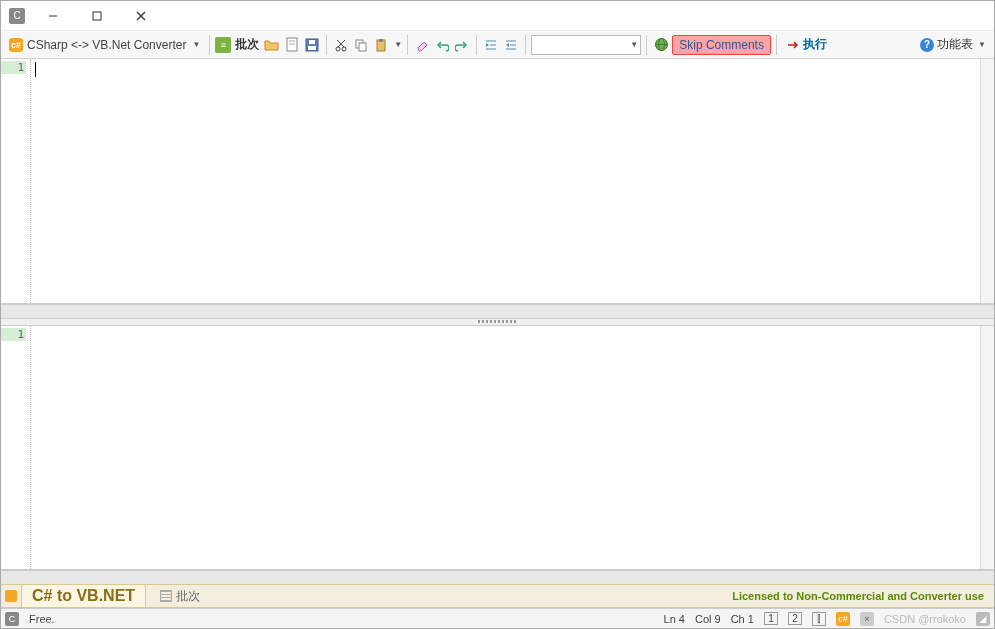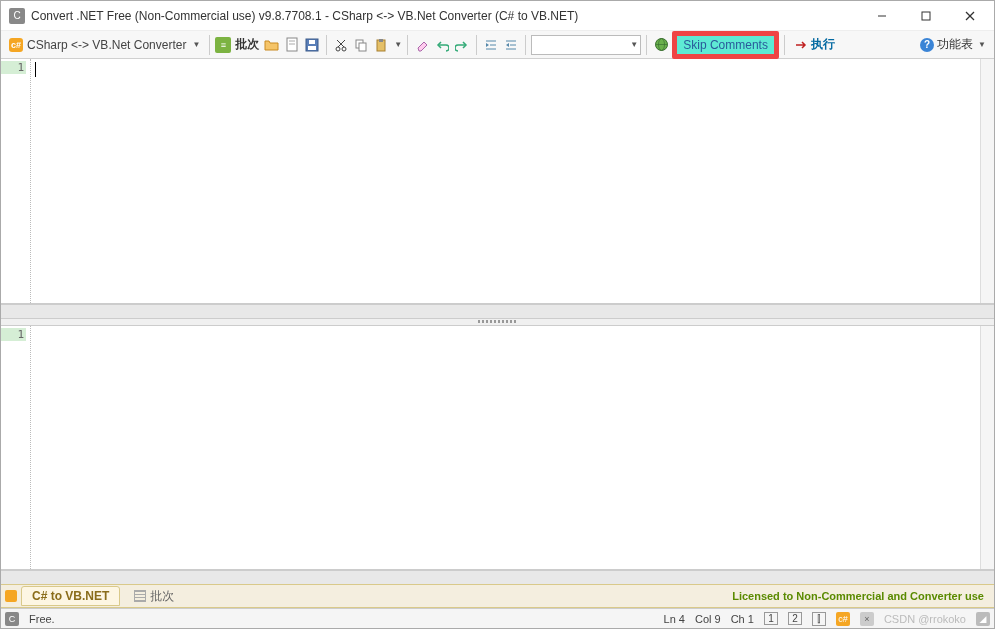--- a/index.html
+++ b/index.html
@@ -7,61 +7,60 @@
 .titlebar { height: 30px; display: flex; align-items: center; padding: 0 2px 0 8px; background: #fff; border-bottom: 1px solid #eee; }
 .titlebar .winicon { width: 16px; height: 16px; background: #888; margin-right: 6px; display:inline-flex;align-items:center;justify-content:center;font-size:10px;color:#fff;border-radius:2px;}
 .titlebar .title { flex: 1; color: #333; font-size: 12px; }
 .wbtn { width: 44px; height: 28px; display: flex; align-items: center; justify-content: center; color: #333; cursor: pointer; }
 .toolbar { height: 28px; display: flex; align-items: center; padding: 0 4px; gap: 2px; border-bottom: 1px solid #d0d0d0; background: #f7f7f7; }
 .tb-icon { width: 18px; height: 18px; display:flex;align-items:center;justify-content:center;cursor:pointer;color:#555;border-radius:2px; }
 .tb-sep { width:1px; height:20px; background:#ccc; margin:0 3px; }
 .convert-label { display:flex;align-items:center;gap:4px; color:#444; font-weight: normal; padding:0 4px; cursor:pointer;}
 .convert-label .orange-ball{width:14px;height:14px;background:#f5a623;border-radius:3px;display:flex;align-items:center;justify-content:center;color:#fff;font-size:9px;font-weight:bold;}
 .batch { font-weight: bold; color:#333; padding:0 2px;}
-.skip-btn { border:5px solid #ef4444; background:#5eead4; color:#2a5a9a; padding:2px 6px; font-size:12px; cursor:pointer; border-radius:2px;}
+.skip-btn { border:1px solid #ef4444; background:#fca5a5; color:#2a5a9a; padding:2px 6px; font-size:12px; cursor:pointer; border-radius:2px;}
 .exec-btn { display:flex;align-items:center;gap:3px;color:#0369a1;font-weight:bold;cursor:pointer;padding:0 4px;}
 .func-btn { display:flex;align-items:center;gap:3px;color:#333;cursor:pointer;padding:0 4px;}
 .dd-arrow{font-size:8px;color:#555;margin-left:2px;}
 .help-icon{width:14px;height:14px;border-radius:50%;background:#3a84d6;color:#fff;display:flex;align-items:center;justify-content:center;font-size:10px;font-weight:bold;}
 .spacer{flex:1;}
 
 .editor-area { flex:1; display:flex; flex-direction:column; }
 .pane { flex:1; display:flex; border-bottom:1px solid #ccc; position:relative; }
 .gutter { width:30px; background:#fff; border-right:1px dotted #bbb; font-family:Consolas,monospace;font-size:11px;color:#888;text-align:right;padding:2px 4px 0 0;}
 .gutter .ln{background:#d5eed5;color:#666;display:block;padding-right:2px;}
 .code { flex:1; background:#fff; font-family:Consolas,monospace;font-size:13px;padding:2px 4px;position:relative;}
 .code .cursor{display:inline-block;width:1px;height:15px;background:#000;animation:bl 1s step-end infinite;vertical-align:top;margin-top:1px;}
 @keyframes bl{50%{opacity:0;}}
 .overview-ruler{width:14px;background:#f5f5f5;border-left:1px solid #ddd;}
 .splitter{height:8px;background:#f0f0f0;border-top:1px solid #ccc;border-bottom:1px solid #ccc;display:flex;align-items:center;justify-content:center;cursor:row-resize;}
 .splitter .grip{width:40px;height:3px;background:repeating-linear-gradient(90deg,#999 0 2px,transparent 2px 4px);}
 .hscroll{height:14px;background:#e8e8e8;border-top:1px solid #ccc;}
 
 .tabstrip { height:24px; display:flex;align-items:center; background:#f4eedf; border-top:1px solid #d9c98a; border-bottom:1px solid #d9c98a; padding:0 4px; gap:4px;}
-.tab { display:flex;align-items:center;gap:4px;padding:2px 10px;border:1px solid #d9c98a; background:#fdf6e3; color:#8a6d1b;font-weight:bold;font-size:12px;border-radius:3px 3px 0 0;cursor:pointer;}
+.tab { display:flex;align-items:center;gap:4px;padding:2px 10px;border:1px solid #d9c98a; background:#fdf6e3; color:#8a6d1b;font-weight:bold;font-size:16px;border-radius:3px 3px 0 0;cursor:pointer;}
 .tab-ball{width:12px;height:12px;background:#f5a623;border-radius:2px;}
 .tab2{display:flex;align-items:center;gap:4px;padding:2px 10px;color:#666;cursor:pointer;}
 .tab2 .list-icon{width:12px;height:12px;border:1px solid #aaa;background:repeating-linear-gradient(#aaa 0 1px,transparent 1px 3px);}
 .license{color:#5a8a00;font-weight:bold;font-size:11px;margin-left:auto;padding-right:6px;}
 
 .statusbar{height:20px;display:flex;align-items:center;background:#f5f5f5;border-top:1px solid #ccc;font-size:11px;color:#444;padding:0 4px;gap:10px;}
 .statusbar .sicon{width:14px;height:14px;background:#888;border-radius:2px;display:flex;align-items:center;justify-content:center;color:#fff;font-size:9px;}
 .statusbar .sp{flex:1;}
 .statusbar .sbox{border:1px solid #999;padding:0 3px;font-size:10px;min-width:14px;text-align:center;cursor:pointer;}
 .statusbar .wm{color:#bbb;}
 .combo{border:1px solid #bbb;height:20px;width:110px;display:flex;align-items:center;padding:0 2px;background:#fff;cursor:pointer;}
 .combo .dd-arrow{margin-left:auto;}
 svg{display:block;}
 </style>
 </head>
 <body>
 
 <div class="titlebar">
   <span class="winicon">C</span>
-  <span class="title">Convert .NET Free (Non-Commercial use) v9.8.7708.1 - CSharp &lt;-&gt; VB.Net Converter (C# to VB.NET)</span>
   <div class="wbtn">
       <svg width="10" height="10">
         <line x1="1" y1="5" x2="9" y2="5" stroke="currentColor" stroke-width="1"></line>
       </svg>
     </div>
   <div class="wbtn">
       <svg width="10" height="10">
         <rect x="1" y="1" width="8" height="8" fill="none" stroke="currentColor" stroke-width="1"></rect>
       </svg>
     </div>

